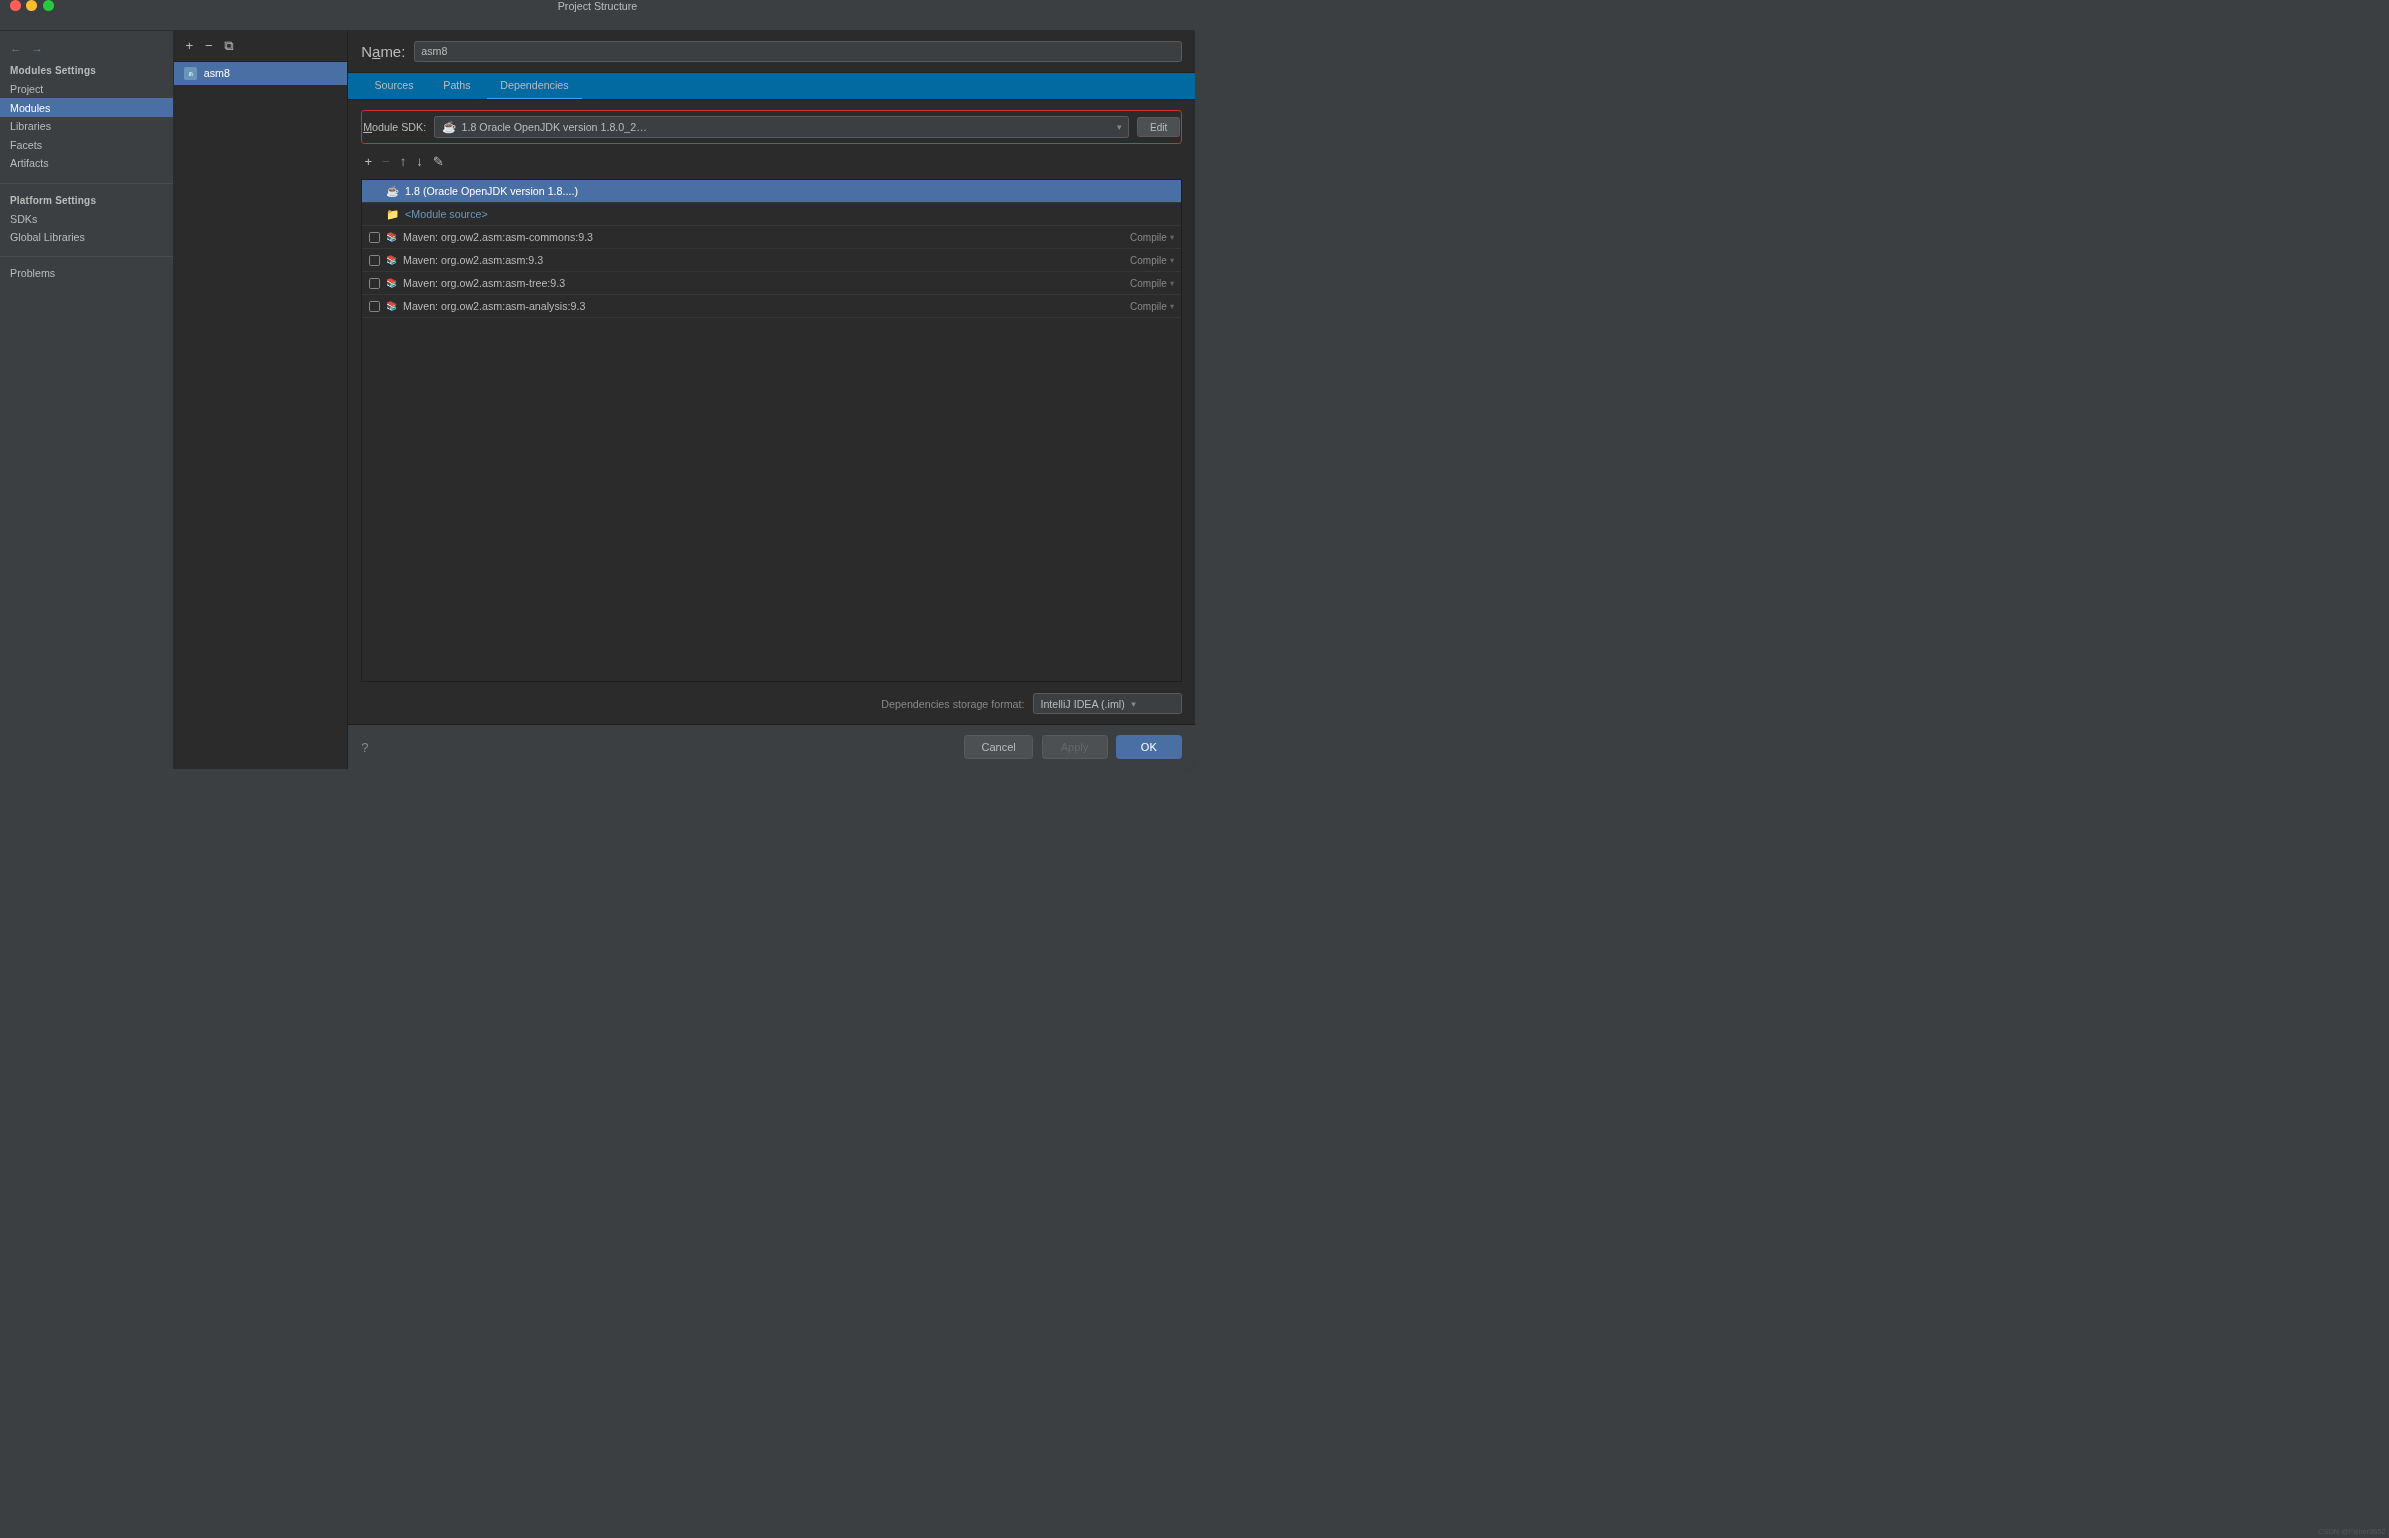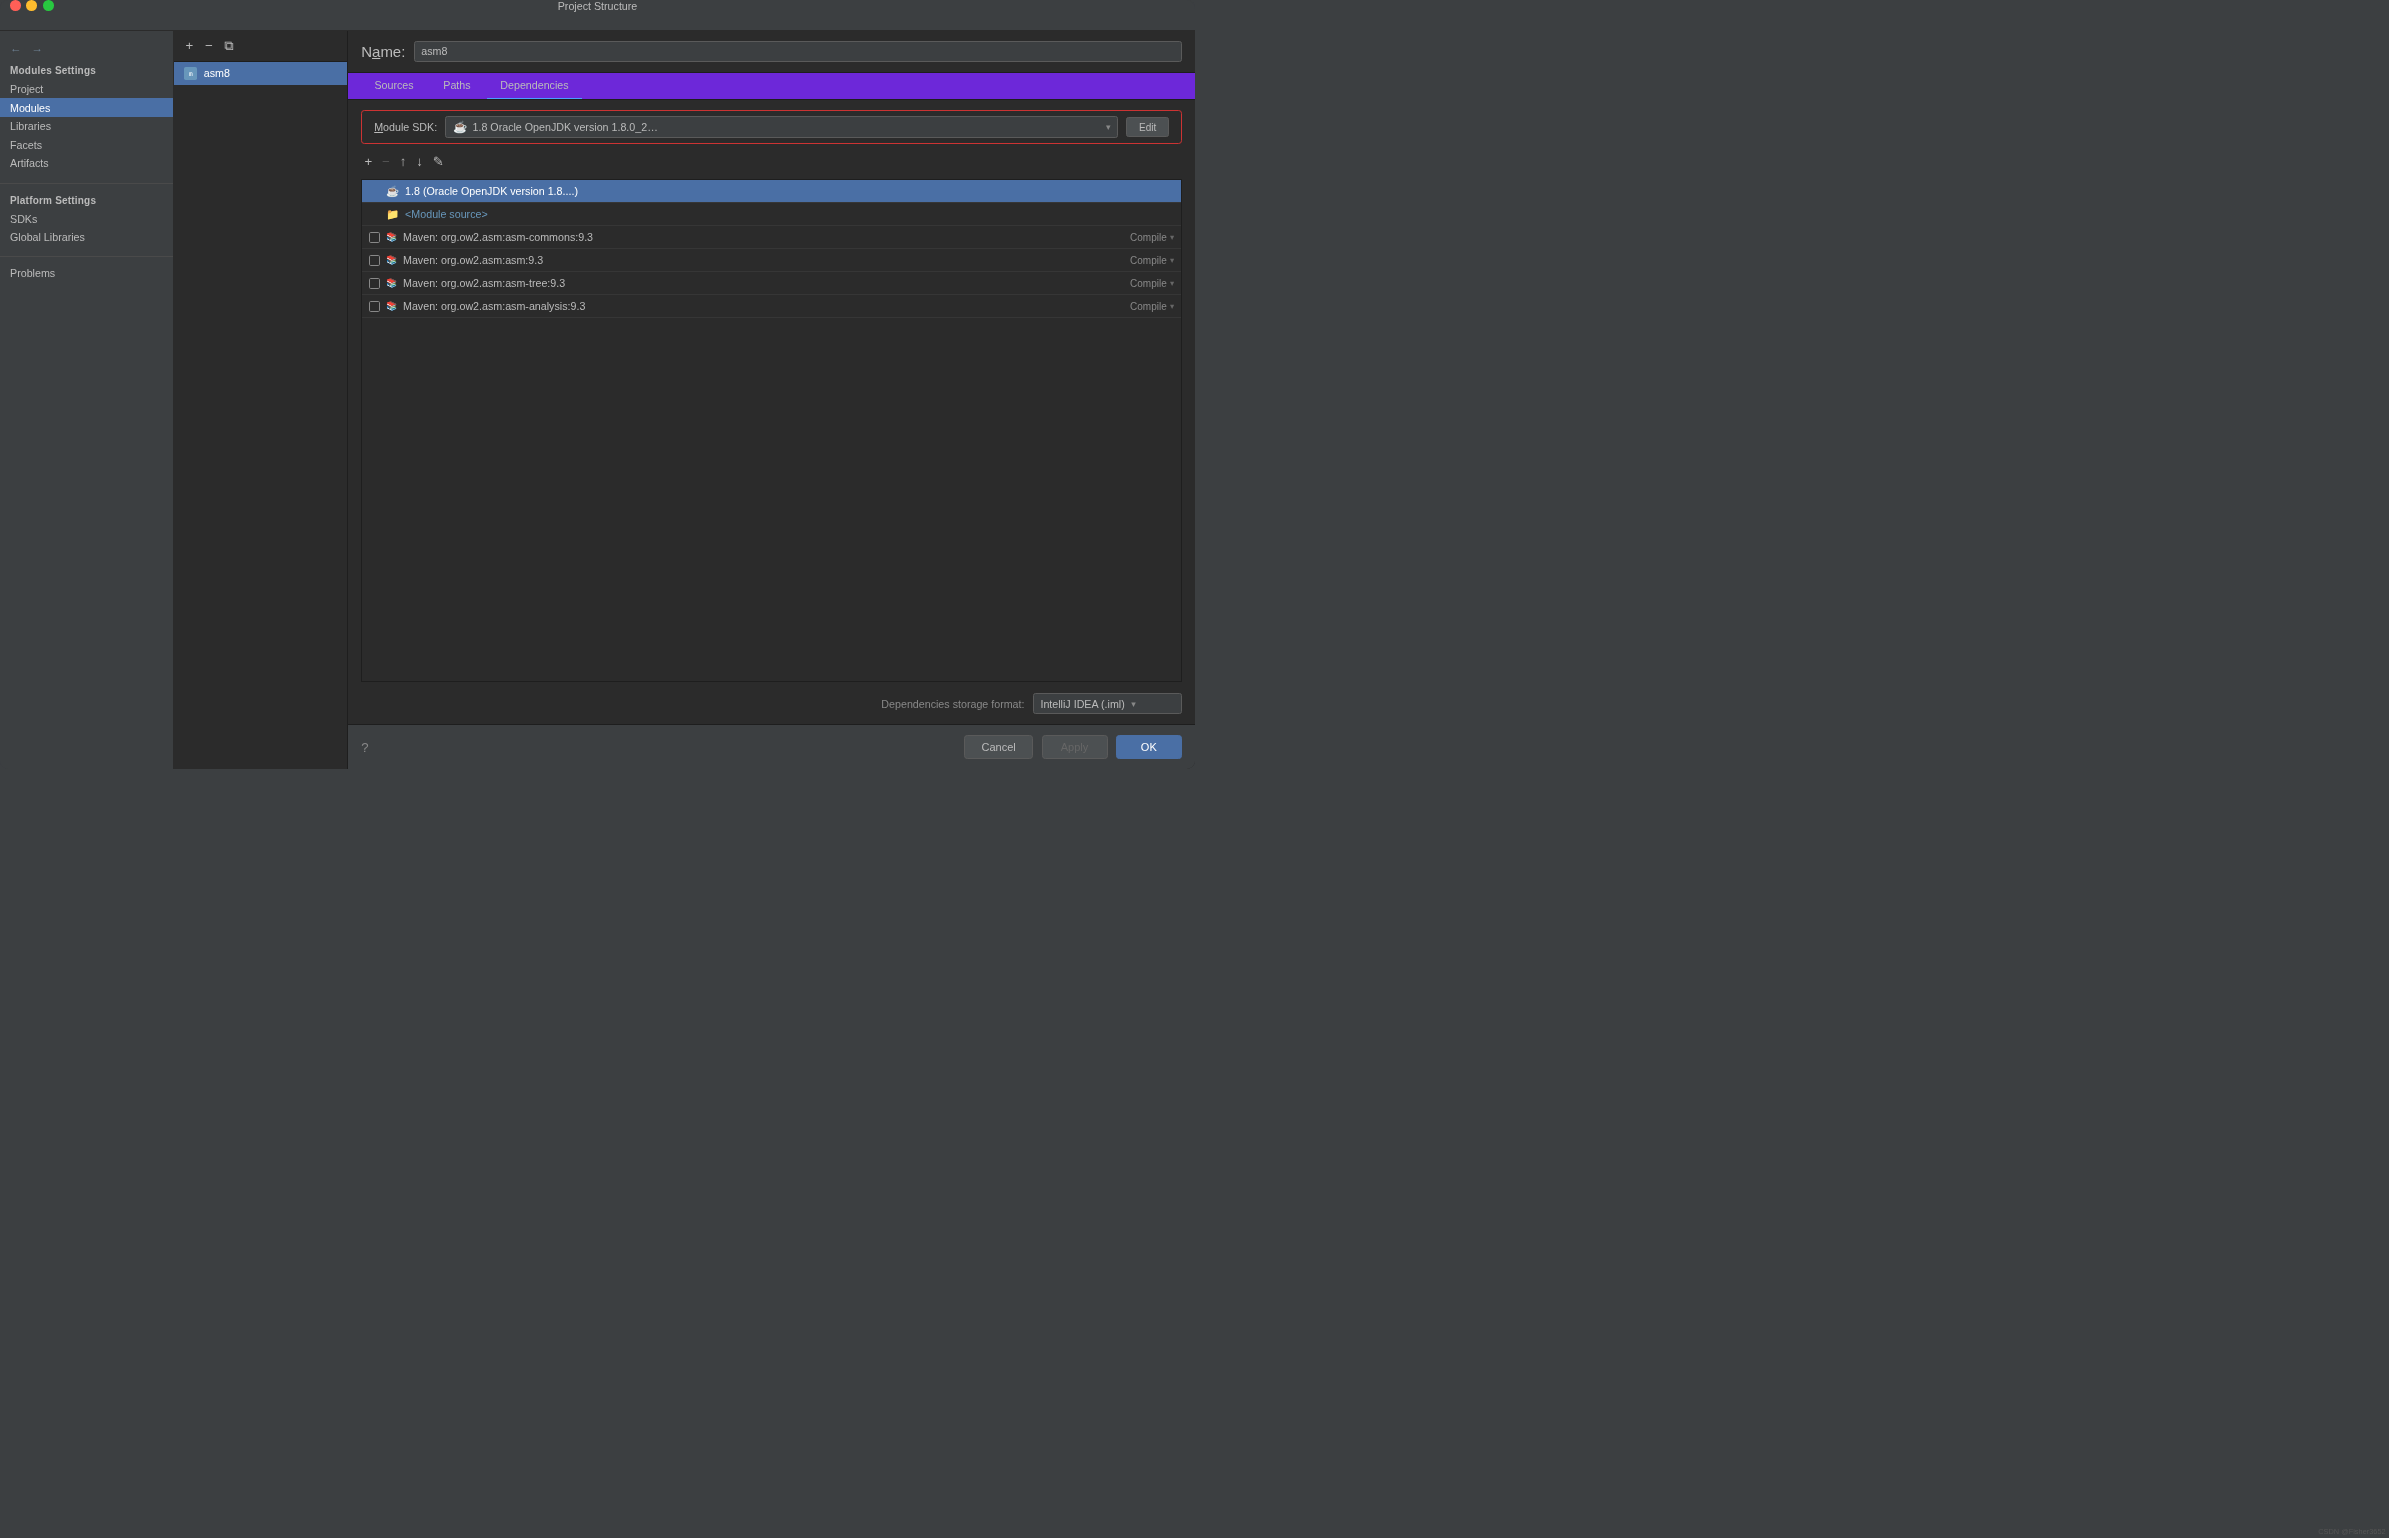--- a/index.html
+++ b/index.html
@@ -186,21 +186,21 @@
       font-size: 10.7px;
       outline: none;
     }
     
     .tabs-row {
       display: flex;
       align-items: center;
       border-bottom: 0.8px solid #1e1e1e;
       padding: 0 13.2px;
       flex-shrink: 0;
-      background: #6d28d9;
+      background: #0369a1;
     }
     .tab {
       padding: 6.6px 13.2px;
       cursor: pointer;
       color: #bbbbbb;
       font-size: 10.7px;
       border-bottom: 1.7px solid transparent;
       margin-right: 3.3px;
     }
     .tab.active {
@@ -215,21 +215,21 @@
       overflow: hidden;
       padding: 10px 13.2px;
       gap: 8.3px;
     }
     .module-sdk-row {
       display: flex;
       align-items: center;
       gap: 8.3px;
       border: 1.7px solid #cc3333;
       border-radius: 3.3px;
-      padding: 5px 12px;
+      padding: 5px 1px;
       background: #2b2b2b;
     }
     .module-sdk-label {
       color: #bbbbbb;
       font-size: 10.7px;
       white-space: nowrap;
     }
     .module-sdk-label u { text-decoration: underline; }
     .sdk-dropdown {
       flex: 1;

